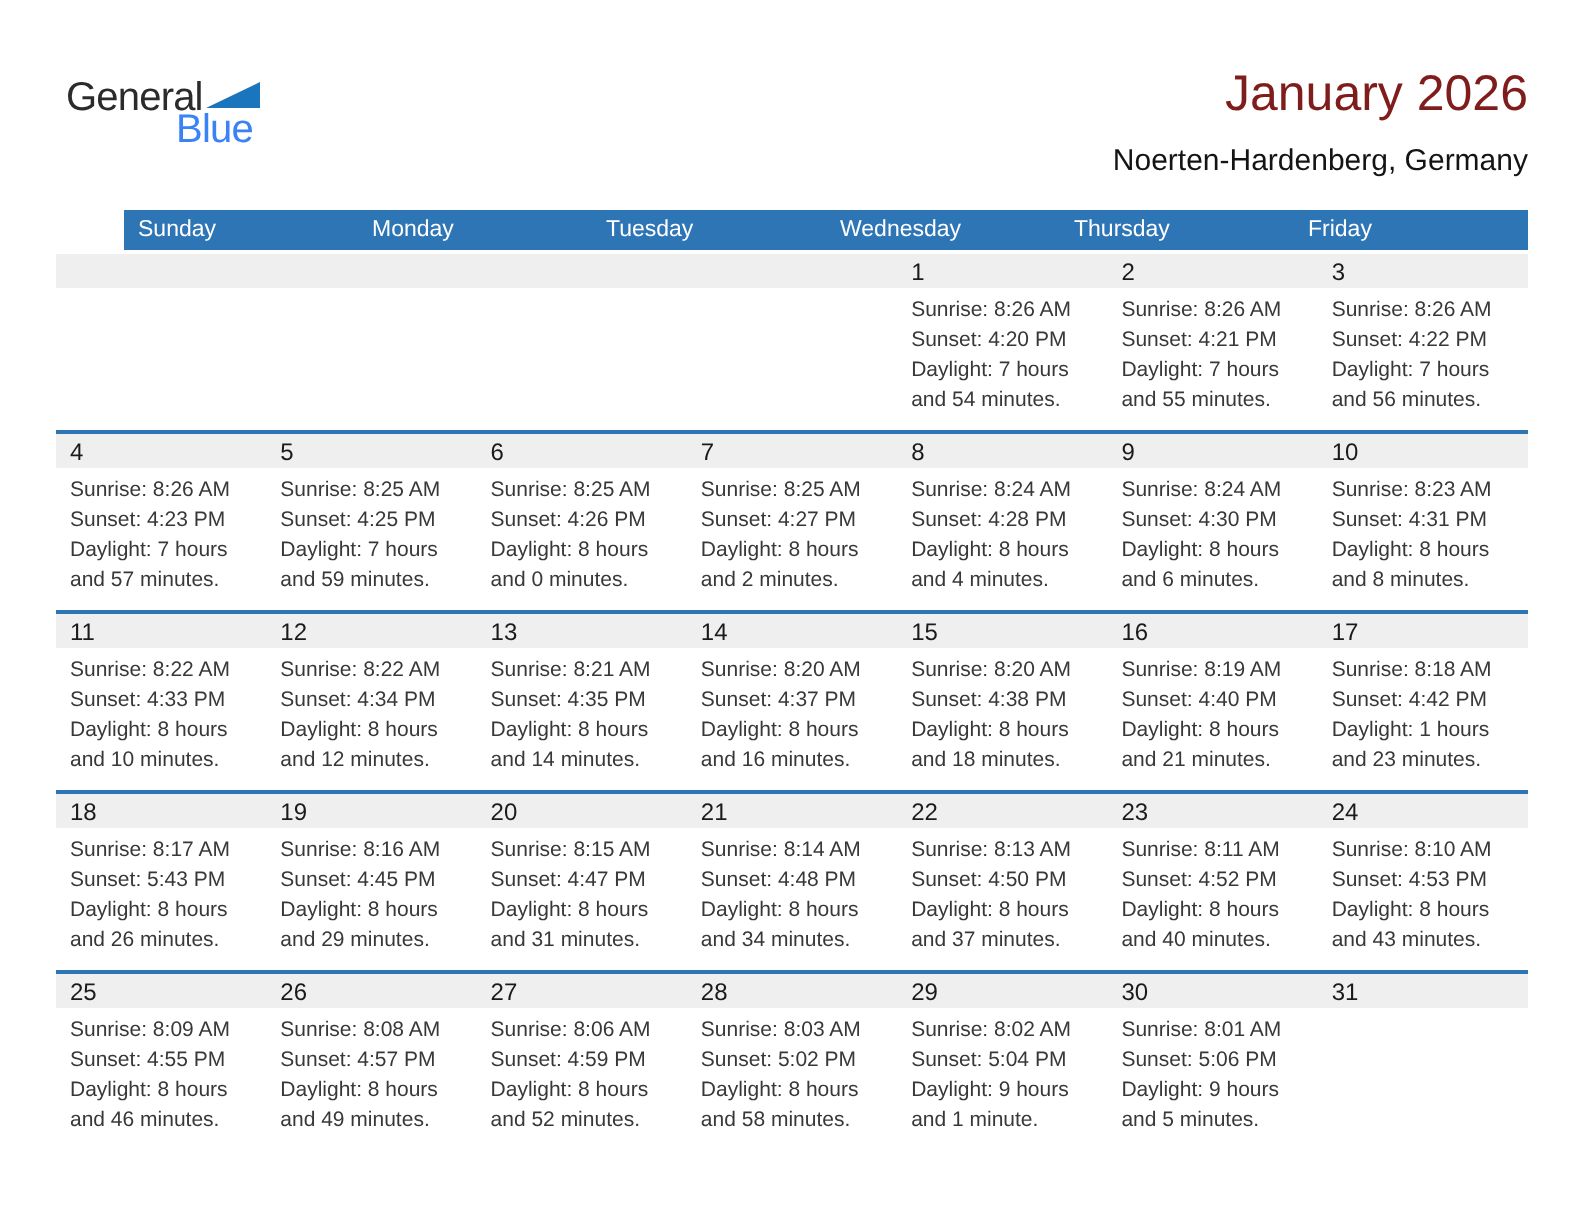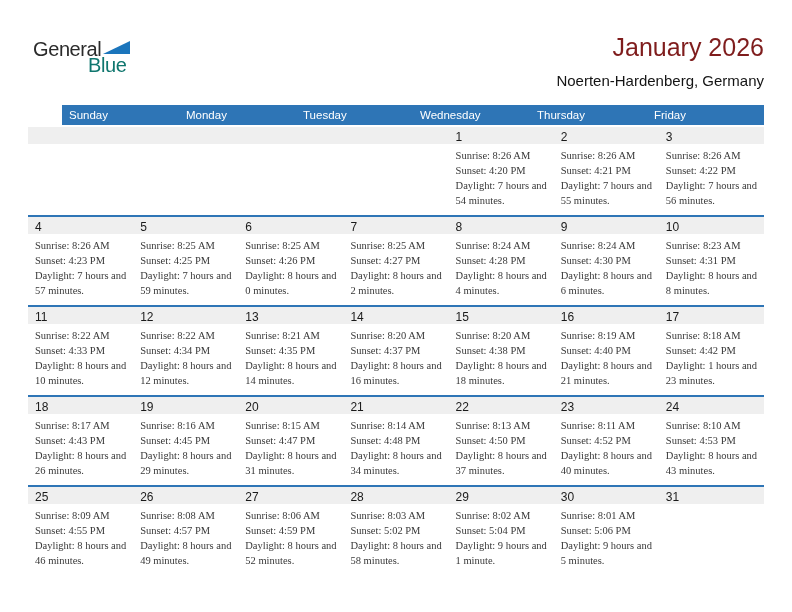--- a/index.html
+++ b/index.html
@@ -5,36 +5,36 @@
   html,body{margin:0;padding:0;}
   body{
     width:792px;height:612px;background:#ffffff;position:relative;overflow:hidden;
     font-family:"Liberation Sans",sans-serif;
     -webkit-font-smoothing:antialiased;
   }
   
   .logo{position:absolute;left:33px;top:38px;}
   .logo-line1{display:flex;align-items:center;color:#2b2b2b;font-size:20px;letter-spacing:-0.4px;line-height:22px;}
   .logo-tri{margin:0 0 3px 2px;display:block;}
-  .logo-line2{color:#0f766e;font-size:20px;letter-spacing:-0.4px;margin-top:-6px;padding-left:55px;line-height:22px;}
+  .logo-line2{color:#3b82f6;font-size:20px;letter-spacing:-0.4px;margin-top:-6px;padding-left:55px;line-height:22px;}
   
   .titles{position:absolute;right:28px;top:33px;text-align:right;}
   .title{font-size:25px;color:#7f1d1d;line-height:29px;}
   .subtitle{font-size:15px;color:#141414;margin-top:10px;text-align:right;}
   
   .calendar{position:absolute;left:28px;top:105px;width:736px;}
   .weekday-row{display:grid;grid-template-columns:repeat(6,1fr);background:#2E75B6;height:20px;margin-left:34px;}
   .weekday{color:#ffffff;font-size:11.5px;line-height:20px;padding-left:7px;overflow:hidden;white-space:nowrap;}
   .week-row{border-top:2px solid #2E75B6;height:88px;}
   .week-row.first{border-top:2px solid transparent;}
   .band-row{display:grid;grid-template-columns:repeat(7,1fr);background:#EFEFEF;height:17px;}
   .band-cell{padding-left:7px;}
   .date-num{font-size:12px;color:#1a1a1a;line-height:17px;}
   .details-row{display:grid;grid-template-columns:repeat(7,1fr);}
-  .detail-cell{padding:4px 6px 0 7px;font-family:Liberation Serif, serif;}
+  .detail-cell{padding:4px 6px 0 7px;}
   .detail-line{font-size:10.5px;color:#383838;line-height:15px;}
 </style>
 </head>
 <body>
 
 <div class="page">
 
   <div class="logo">
     <div class="logo-line1">
       <span>General</span>
@@ -193,21 +193,21 @@
           <div class="band-cell"><span class="date-num">19</span></div>
           <div class="band-cell"><span class="date-num">20</span></div>
           <div class="band-cell"><span class="date-num">21</span></div>
           <div class="band-cell"><span class="date-num">22</span></div>
           <div class="band-cell"><span class="date-num">23</span></div>
           <div class="band-cell"><span class="date-num">24</span></div>
         </div>
         <div class="details-row">
           <div class="detail-cell">
             <div class="detail-line">Sunrise: 8:17 AM</div>
-            <div class="detail-line">Sunset: 4:43 PM</div>
+            <div class="detail-line">Sunset: 5:43 PM</div>
             <div class="detail-line">Daylight: 8 hours and 26 minutes.</div>
           </div>
           <div class="detail-cell">
             <div class="detail-line">Sunrise: 8:16 AM</div>
             <div class="detail-line">Sunset: 4:45 PM</div>
             <div class="detail-line">Daylight: 8 hours and 29 minutes.</div>
           </div>
           <div class="detail-cell">
             <div class="detail-line">Sunrise: 8:15 AM</div>
             <div class="detail-line">Sunset: 4:47 PM</div>

